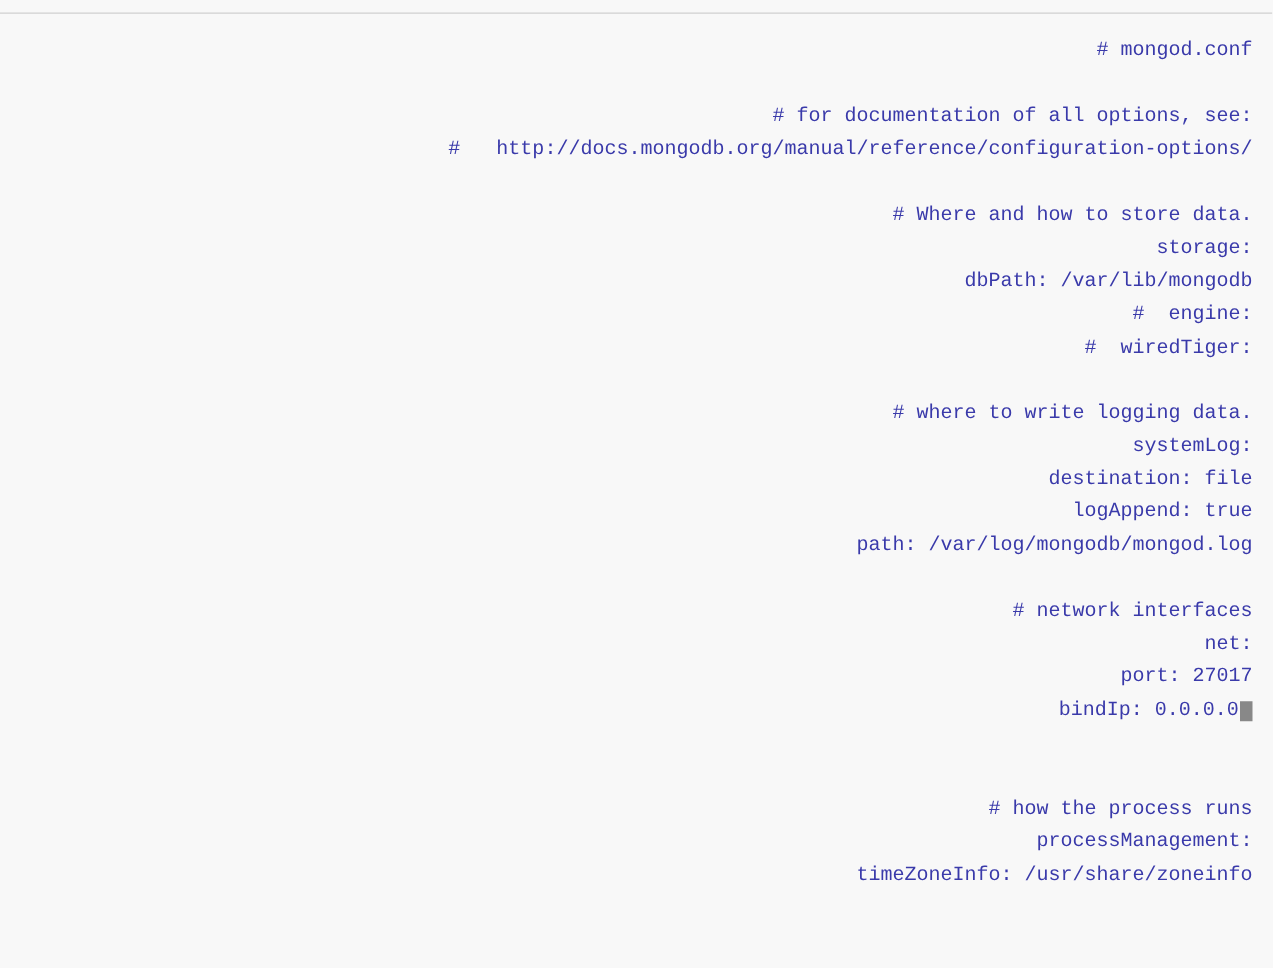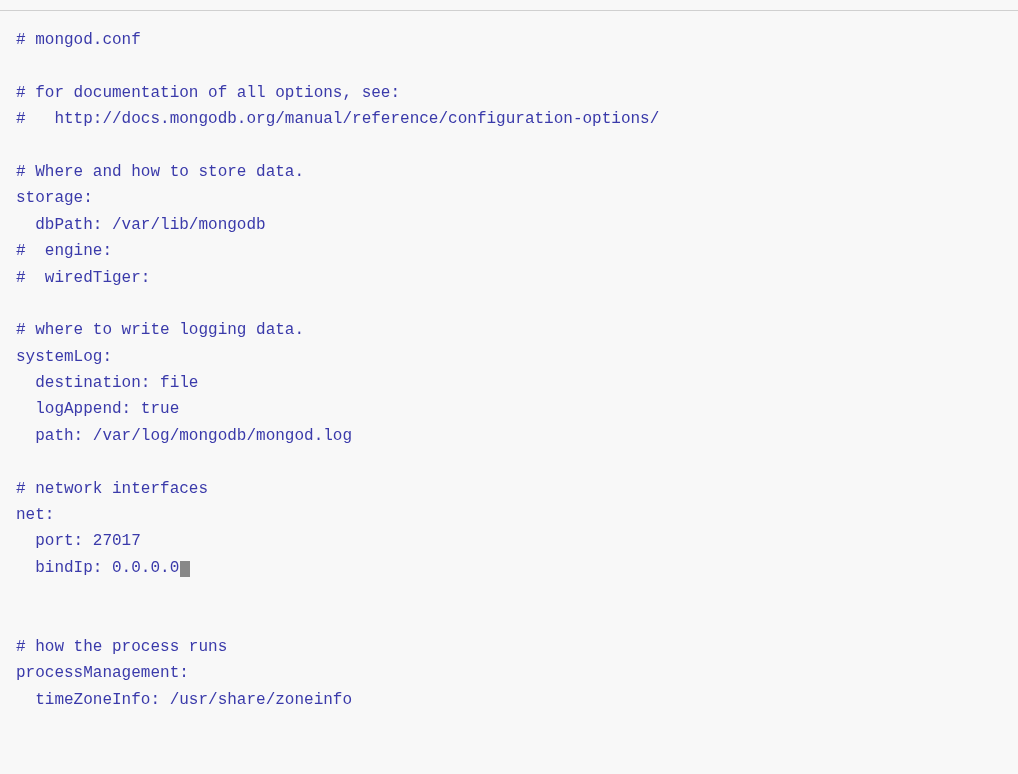--- a/index.html
+++ b/index.html
@@ -1,18 +1,19 @@
 <!DOCTYPE html>
 <html><head>
   <meta charset="utf-8">
   <style>
     * {
       margin: 0;
       padding: 0;
       box-sizing: border-box;
+      text-align: right;
     }
 
     body {
       background-color: #f8f8f8;
       font-family: 'Courier New', Courier, monospace;
       font-size: 16px;
       line-height: 1.6;
     }
 
     .editor-container {

